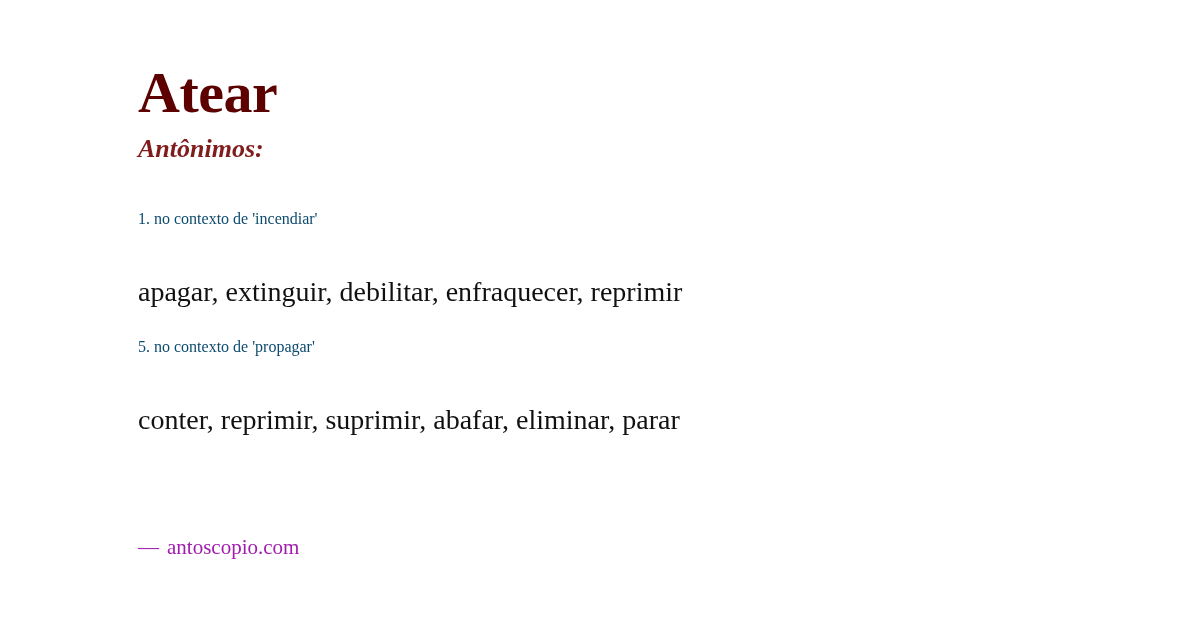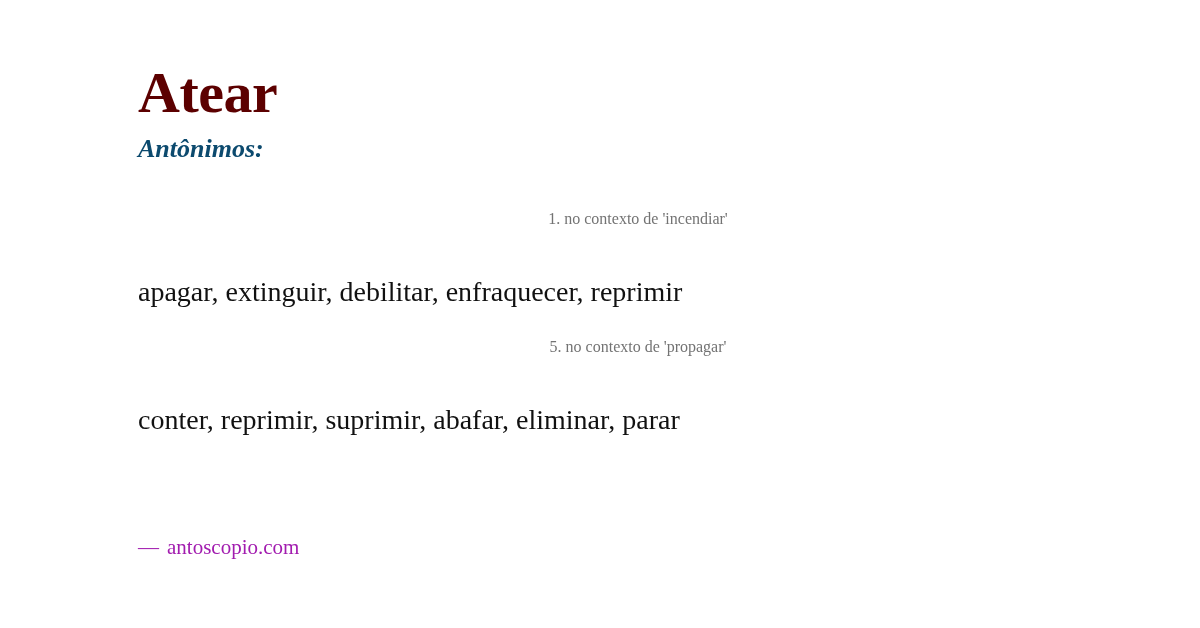--- a/index.html
+++ b/index.html
@@ -32,38 +32,37 @@
   }
   .subtitle {
     position: absolute;
     left: 138px;
     top: 133px;
     font-family: "Liberation Serif", serif;
     font-style: italic;
     font-weight: bold;
     font-size: 26px;
     line-height: 32px;
-    color: #0c4a6e;
+    color: #7f1d1d;
   }
   .sense-list {
     position: absolute;
     left: 138px;
     top: 208px;
     width: 1000px;
   }
   .sense {
     margin-bottom: 26px;
   }
   .sense-context {
     font-family: "Liberation Serif", serif;
     font-size: 16px;
     line-height: 22px;
-    color: #737373;
+    color: #0c4a6e;
     margin-bottom: 2px;
-    text-align: center;
   }
   .sense-words {
     font-family: "Liberation Serif", serif;
     font-size: 28px;
     line-height: 36px;
     color: #111111;
     margin-top: 44px;
   }
   .source {
     position: absolute;

